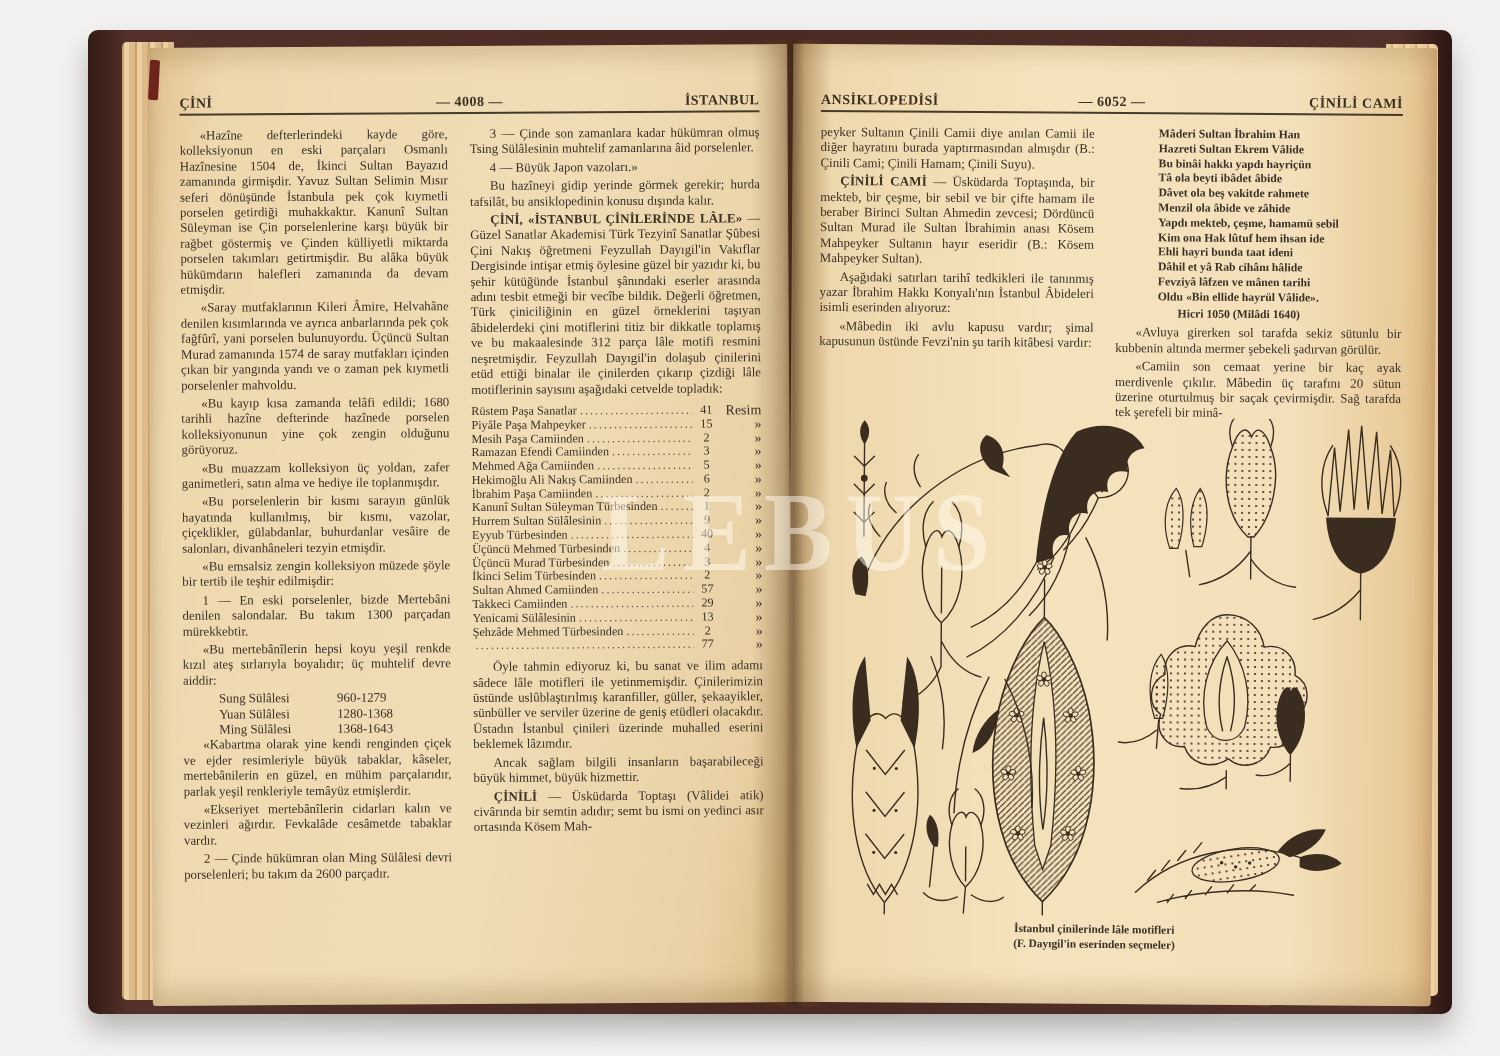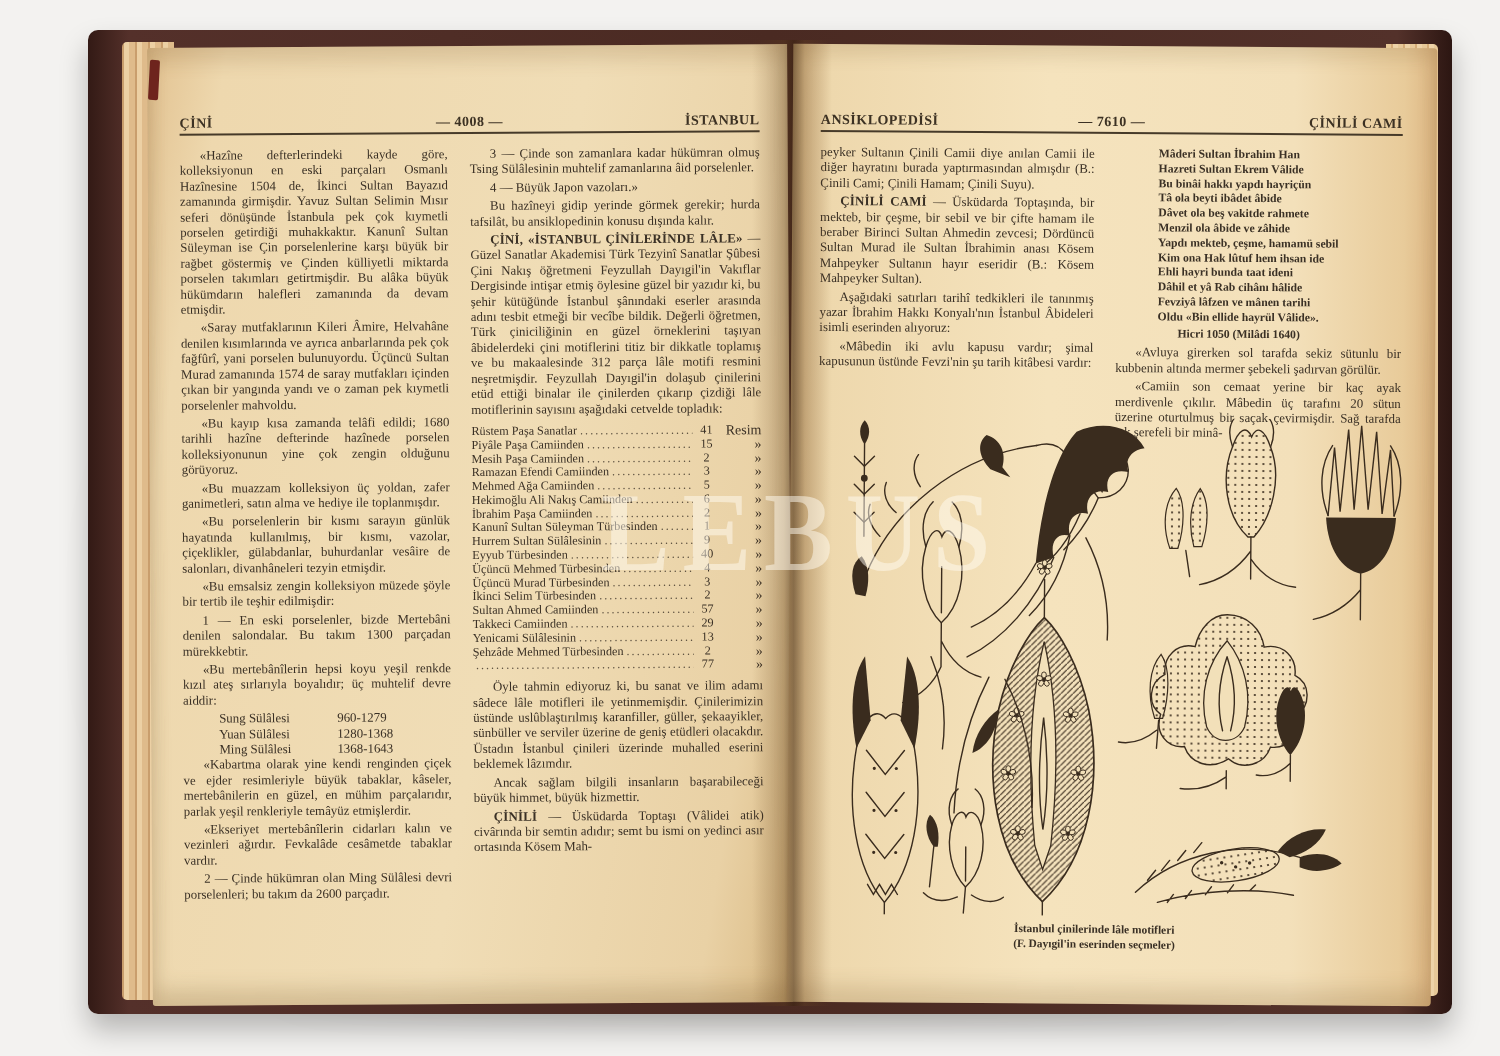--- a/index.html
+++ b/index.html
@@ -27,21 +27,21 @@
     transform:rotate(0.4deg);}
   .gutter{position:absolute;left:752px;top:40px;width:80px;height:966px;z-index:6;pointer-events:none;
     background:linear-gradient(90deg,rgba(90,60,25,0) 0%,rgba(95,62,26,.30) 40%,rgba(58,35,14,.48) 52%,rgba(110,75,35,.25) 66%,rgba(90,60,25,0) 100%);}
   .bookmark{position:absolute;left:149px;top:60px;width:10px;height:40px;background:#6e241d;
     transform:rotate(3deg);border-radius:2px;z-index:7;}
   .inner{position:absolute;inset:0;padding:48px 28px 0 32px;}
   .page.right .inner{padding:48px 34px 0 28px;}
   .phead{display:grid;grid-template-columns:1fr auto 1fr;align-items:end;
     border-bottom:2px solid #463a29;padding-bottom:2px;font-size:14px;letter-spacing:.5px;color:#3c3123;}
   .phead .hl{font-weight:700;}
-  .phead .hc{font-weight:600;margin-top:20px;}
+  .phead .hc{font-weight:600;}
   .phead .hr{text-align:right;font-weight:700;}
   .cols{display:flex;gap:22px;margin-top:13px;}
   .col{width:290px;font-size:12.9px;line-height:15.4px;text-align:justify;}
   .page.right .col.c1{width:280px;}
   .page.right .col.c2{width:292px;}
   .p{margin:0 0 3px;text-indent:20px;}
   .p.noindent{text-indent:0;}
   .lead{font-weight:700;letter-spacing:.2px;}
   .dyn{display:flex;text-indent:0;margin:0;padding-left:36px;}
   .dyn .dname{width:118px;}
@@ -114,21 +114,21 @@
             <p class="p">Bu hazîneyi gidip yerinde görmek gerekir; hurda tafsilât, bu ansiklopedinin konusu dışında kalır.</p>
           <p class="p"><span class="lead">ÇİNİ, «İSTANBUL ÇİNİLERİNDE LÂLE»</span><span> — Güzel Sanatlar Akademisi Türk Tezyinî Sanatlar Şûbesi Çini Nakış öğretmeni Feyzullah Dayıgil'in Vakıflar Dergisinde intişar etmiş öylesine güzel bir yazıdır ki, bu şehir kütüğünde İstanbul şânındaki eserler arasında adını tesbit etmeği bir vecîbe bildik. Değerli öğretmen, Türk çiniciliğinin en güzel örneklerini taşıyan âbidelerdeki çini motiflerini titiz bir dikkatle toplamış ve bu makaalesinde 312 parça lâle motifi resmini neşretmişdir. Feyzullah Dayıgil'in dolaşub çinilerini etüd ettiği binalar ile çinilerden çıkarıp çizdiği lâle motiflerinin sayısını aşağıdaki cetvelde topladık:</span></p>
           <div class="ttable">
             <div class="trow">
                 <span class="tname">Rüstem Paşa Sanatlar</span>
                 <span class="tdots"></span>
                 <span class="tnum">41</span>
                 <span class="tunit">Resim</span>
               </div>
               <div class="trow">
-                <span class="tname">Piyâle Paşa Camiinden</span>
+                <span class="tname">Piyâle Paşa Mahpeyker</span>
                 <span class="tdots"></span>
                 <span class="tnum">15</span>
                 <span class="tunit">»</span>
               </div>
               <div class="trow">
                 <span class="tname">Mesih Paşa Camiinden</span>
                 <span class="tdots"></span>
                 <span class="tnum">2</span>
                 <span class="tunit">»</span>
               </div>
@@ -227,21 +227,21 @@
           <p class="p"><span class="lead">ÇİNİLİ</span><span> — Üsküdarda Toptaşı (Vâlidei atik) civârında bir semtin adıdır; semt bu ismi on yedinci asır ortasında Kösem Mah-</span></p>
         </div>
       </div>
     </div>
   </div>
 
   <div class="page right">
     <div class="inner">
       <div class="phead">
         <span class="hl">ANSİKLOPEDİSİ</span>
-        <span class="hc">— 7610 —</span>
+        <span class="hc">— 6052 —</span>
         <span class="hr">ÇİNİLİ CAMİ</span>
       </div>
       <div class="cols">
         <div class="col c1">
           <p class="p noindent">peyker Sultanın Çinili Camii diye anılan Camii ile diğer hayratını burada yaptırmasından almışdır (B.: Çinili Cami; Çinili Hamam; Çinili Suyu).</p>
           <p class="p"><span class="lead">ÇİNİLİ CAMİ</span><span> — Üsküdarda Toptaşında, bir mekteb, bir çeşme, bir sebil ve bir çifte hamam ile beraber Birinci Sultan Ahmedin zevcesi; Dördüncü Sultan Murad ile Sultan İbrahimin anası Kösem Mahpeyker Sultanın hayır eseridir (B.: Kösem Mahpeyker Sultan).</span></p>
           <p class="p">Aşağıdaki satırları tarihî tedkikleri ile tanınmış yazar İbrahim Hakkı Konyalı'nın İstanbul Âbideleri isimli eserinden alıyoruz:</p>
             <p class="p">«Mâbedin iki avlu kapusu vardır; şimal kapusunun üstünde Fevzi'nin şu tarih kitâbesi vardır:</p>
         </div>
         <div class="col c2">

